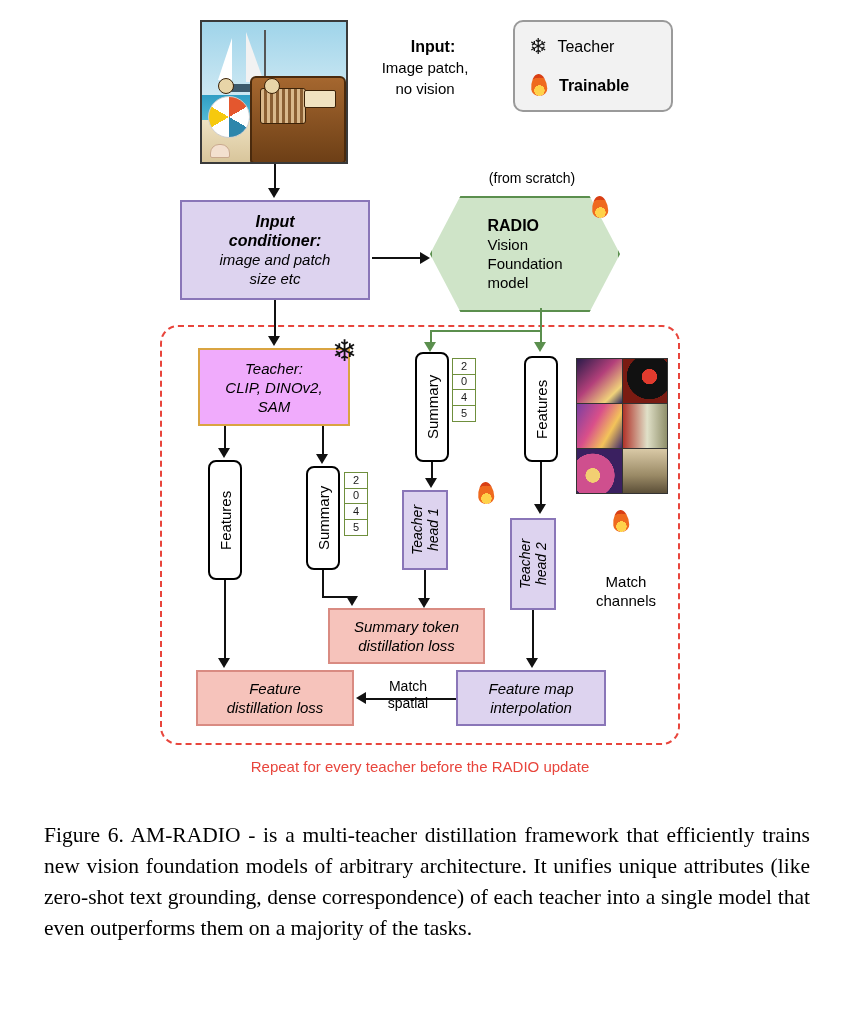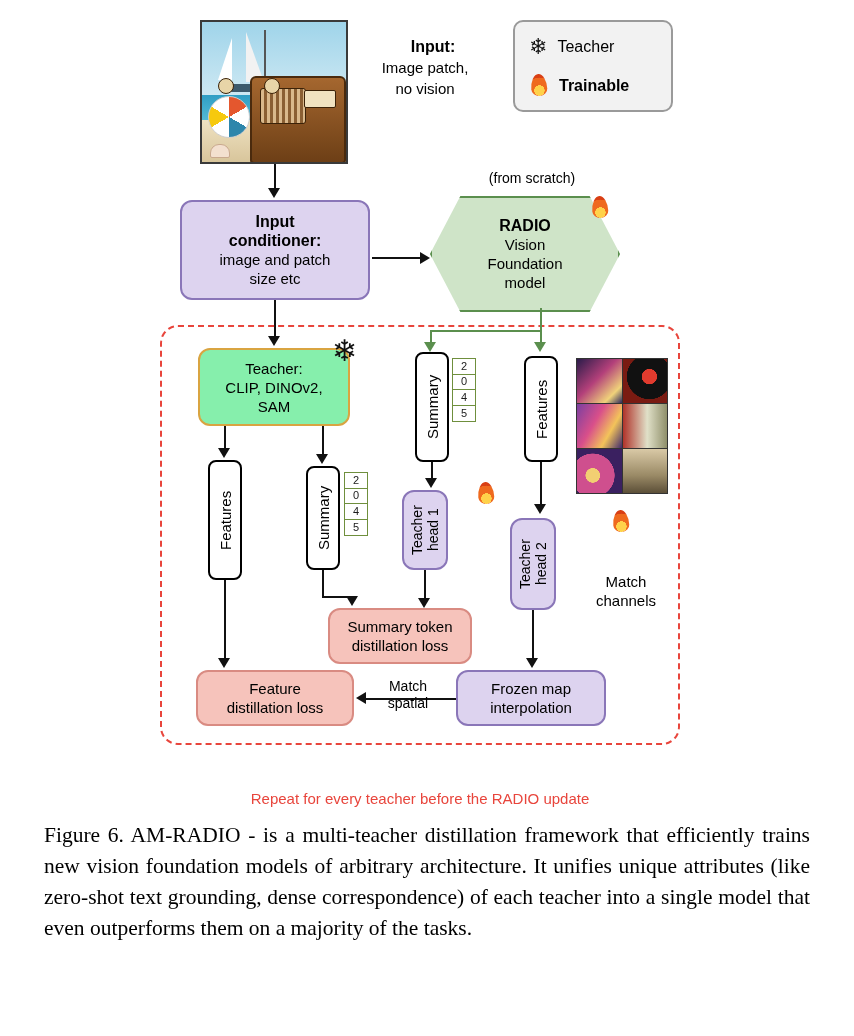--- a/index.html
+++ b/index.html
@@ -97,51 +97,51 @@
   }
   .flame:before {
     content:""; position:absolute; left:2px; top:0; width:16px; height:22px;
     background: radial-gradient(circle at 50% 75%, #ffd24a 0 28%, #ef6a1e 29% 70%, #d93f14 71% 100%);
     border-radius: 50% 50% 50% 50% / 68% 68% 32% 32%;
     transform: rotate(-4deg);
   }
 
   
   .box {
-    border: 2px solid #8a76b8; background: #ddd3ef; border-radius: 12px;
+    border: 2px solid #8a76b8; background: #ddd3ef; border-radius: 0;
     display: flex; align-items: center; justify-content: center; text-align: center;
-    font-size: 15px; line-height: 19px; padding: 12px;
-  }
-  .box.teacher { border-color: #d9a441; background: #86efac; }
+    font-size: 15px; line-height: 19px; padding: 12px; font-style: italic;
+  }
+  .box.teacher { border-color: #d9a441; background: #f0abfc; }
   .box.loss { border-color: #d98b82; background: #f6c3bb; }
 
   .input-cond {
     left: 180px; top: 200px; width: 190px; height: 100px;
   }
   .input-cond b { font-size: 16px; }
 
   
   .hex-wrap { left: 430px; top: 196px; width: 186px; height: 112px; }
   .hex {
     position: absolute; left: 0; top: 0; width: 186px; height: 112px;
     background: #cfe4c8; border: 2px solid #5b8f4e;
     clip-path: polygon(16% 0%, 84% 0%, 100% 50%, 84% 100%, 16% 100%, 0% 50%);
     display:flex; align-items:center; justify-content:center;
   }
-  .hex-inner { text-align:center; font-size: 15px; line-height: 19px; }
+  .hex-inner { text-align:left; font-size: 15px; line-height: 19px; }
   .hex-inner b { font-size: 16px; }
   .scratch { left: 452px; top: 170px; width: 160px; text-align:center; font-size: 14px; }
 
   
   .dashed {
     left: 160px; top: 325px; width: 520px; height: 420px;
     border: 2px dashed #e8453c; border-radius: 18px;
   }
   .repeat-note {
-    left: 160px; top: 790px; width: 520px; text-align: center;
+    left: 160px; top: 758px; width: 520px; text-align: center;
     color: #e8453c; font-size: 15px;
   }
 
   .teacher-box { left: 198px; top: 348px; width: 152px; height: 78px; }
   .snow-teacher { left: 332px; top: 340px; }
 
   
   .vpill {
     writing-mode: vertical-rl; transform: rotate(180deg);
     display:flex; align-items:center; justify-content:center;
@@ -167,21 +167,21 @@
 
   .head1 { left: 402px; top: 490px; width: 46px; height: 80px; }
   .head2 { left: 510px; top: 518px; width: 46px; height: 92px; }
   .vhead { writing-mode: vertical-rl; transform: rotate(180deg);
     display:flex; align-items:center; justify-content:center; text-align:center; font-size: 14px; line-height: 16px; }
 
   .flame-head1 { left: 452px; top: 482px; }
   .flame-head2 { left: 562px; top: 510px; }
   .flame-radio { left: 590px; top: 196px; }
 
-  .sum-loss { left: 328px; top: 608px; width: 144px; height: 56px; }
+  .sum-loss { left: 328px; top: 608px; width: 157px; height: 56px; }
   .feat-loss { left: 196px; top: 670px; width: 158px; height: 56px; }
   .fmap { left: 456px; top: 670px; width: 150px; height: 56px; }
   .match-spatial { left: 368px; top: 678px; width: 80px; text-align:center; font-size: 14px; line-height: 17px; }
   .match-channels { left: 578px; top: 572px; width: 96px; text-align:center; font-size: 15px; line-height: 19px; }
 
   
   .fmaps { left: 576px; top: 358px; width: 92px; height: 136px;
     display: grid; grid-template-columns: 1fr 1fr; grid-template-rows: 1fr 1fr 1fr; gap: 1px;
     border: 1px solid #333; background: #333; }
   .fm { width:100%; height:100%; }
@@ -393,21 +393,21 @@
       <span>distillation loss</span>
     </div>
   </div>
 
   
   <div class="line vline abs" style="left:532px; top:610px; height:50px;"></div>
   <div class="arrow-down" style="left:526px; top:658px;"></div>
 
   <div class="abs box fmap">
     <div>
-      <span>Frozen map</span><br>
+      <span>Feature map</span><br>
       <span>interpolation</span>
     </div>
   </div>
 
   
   <div class="line vline abs" style="left:224px; top:580px; height:80px;"></div>
   <div class="arrow-down" style="left:218px; top:658px;"></div>
 
   <div class="abs box loss feat-loss">
     <div>

